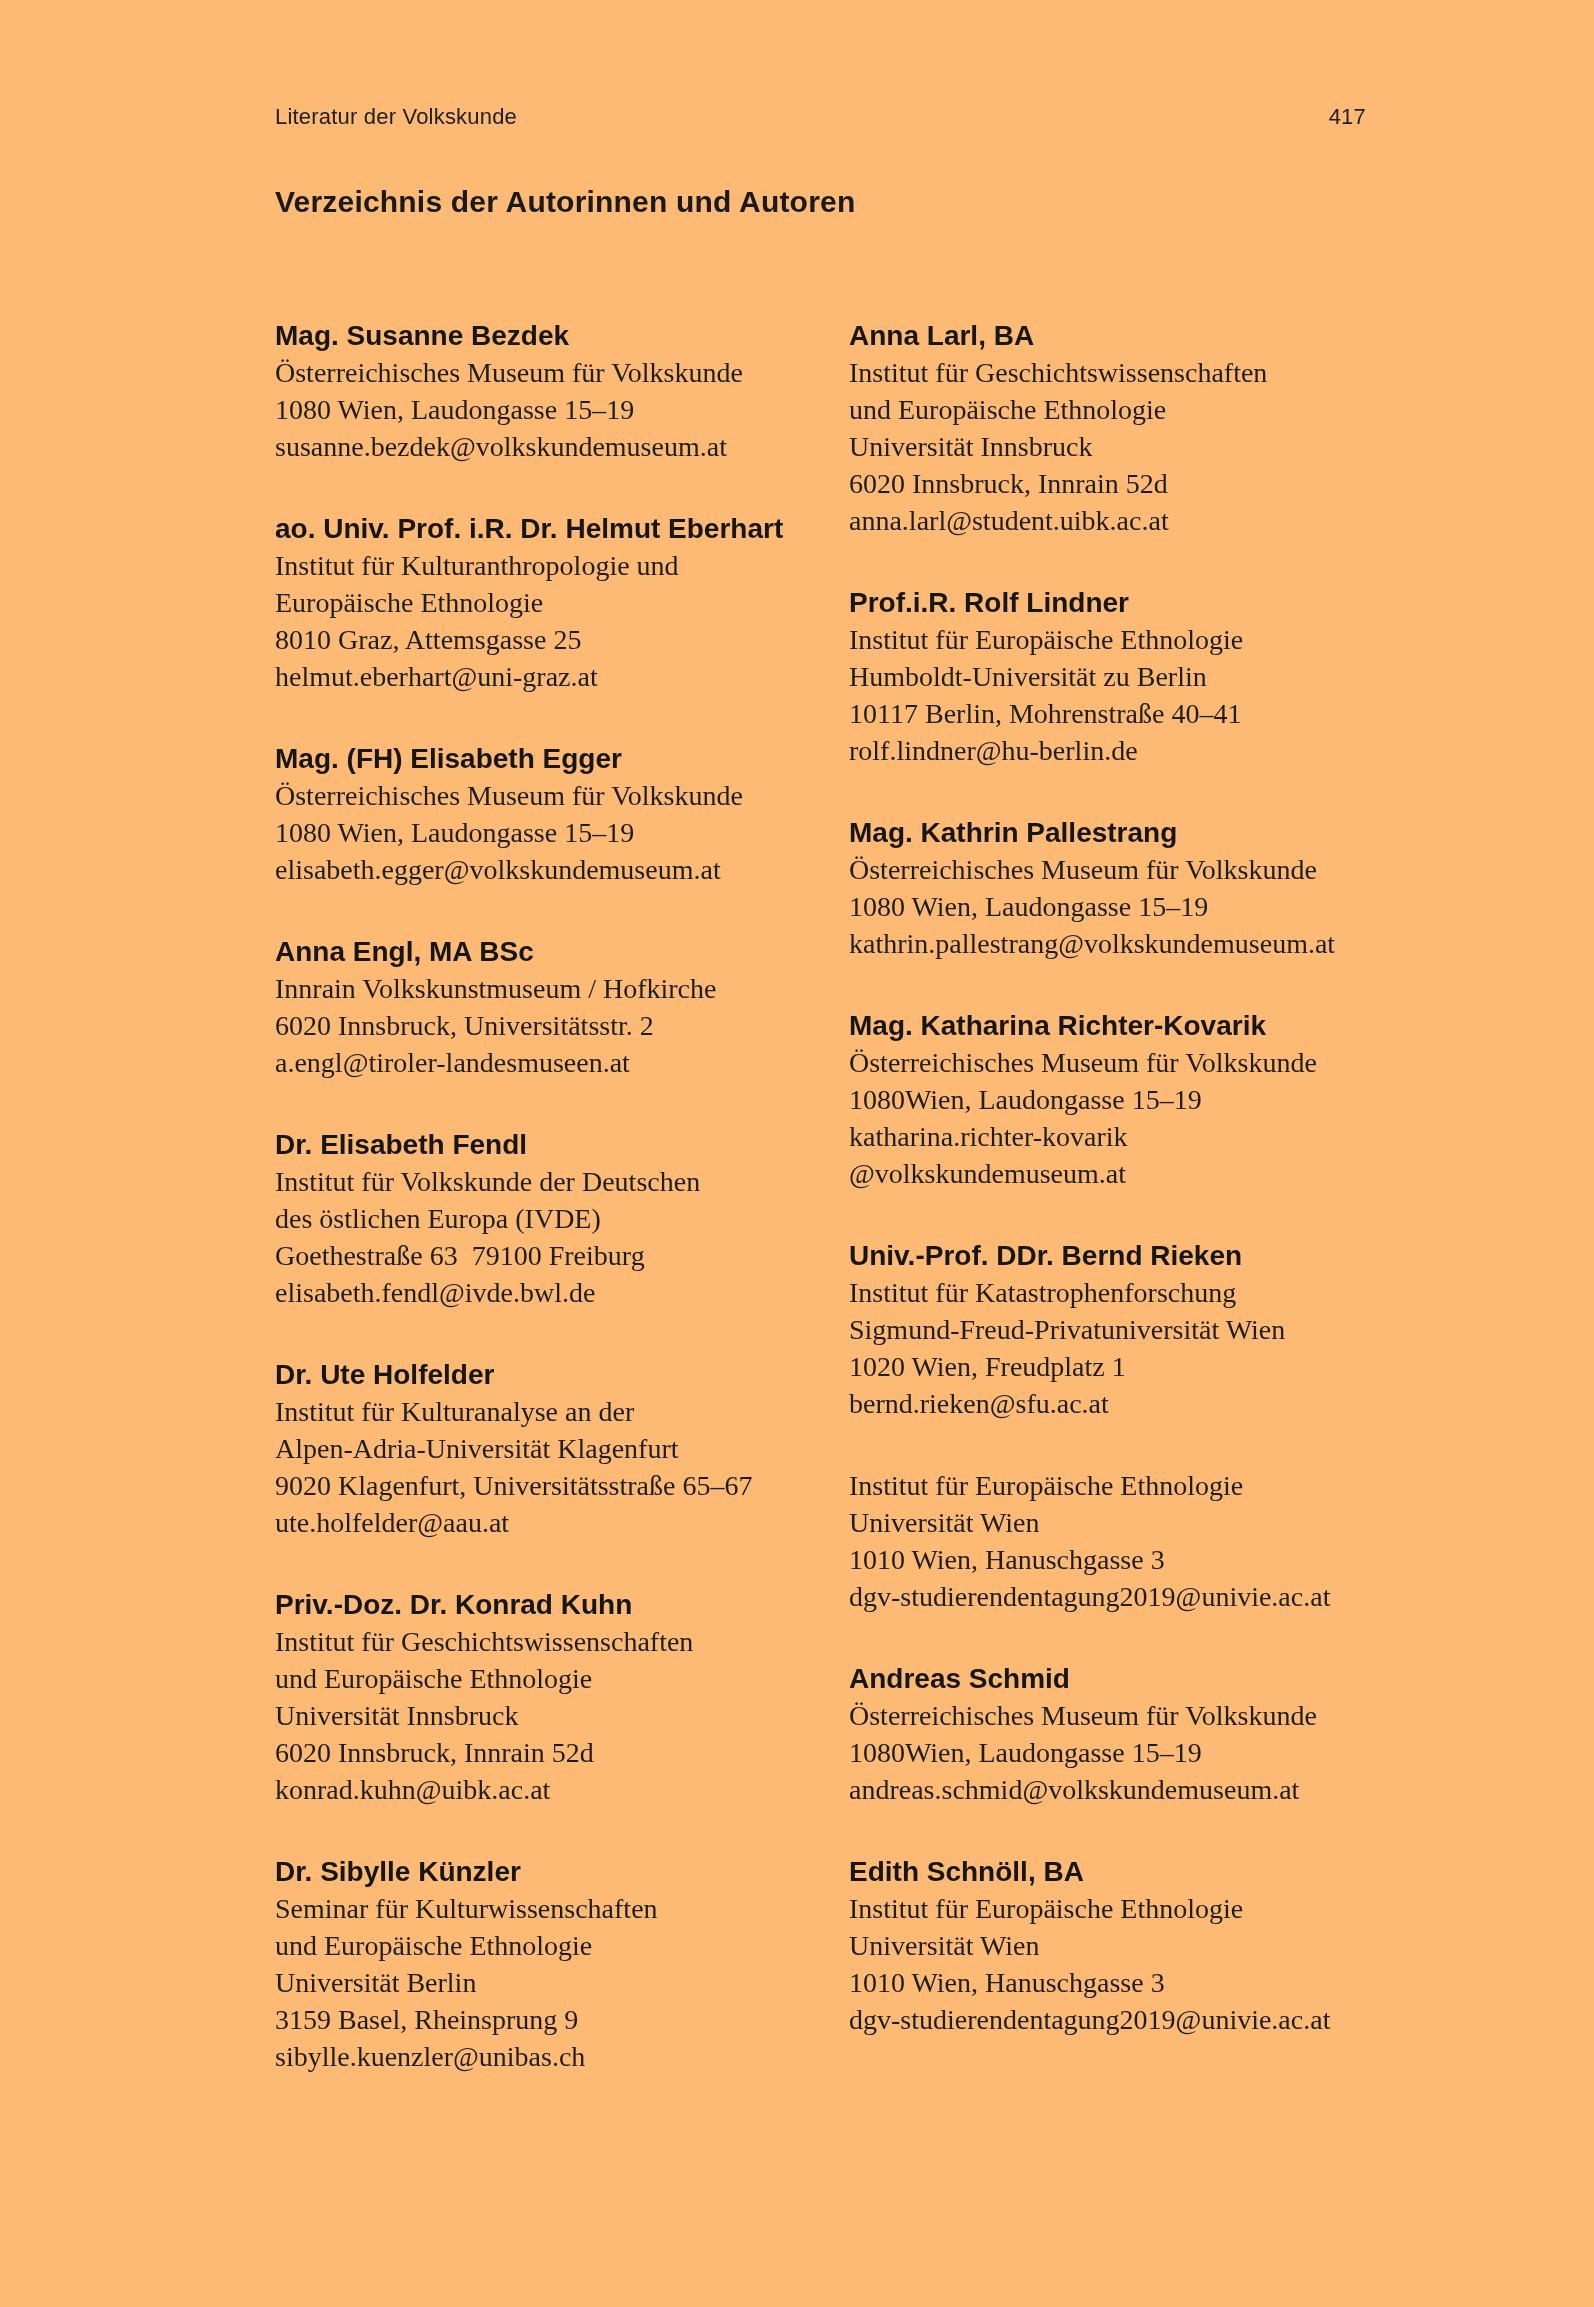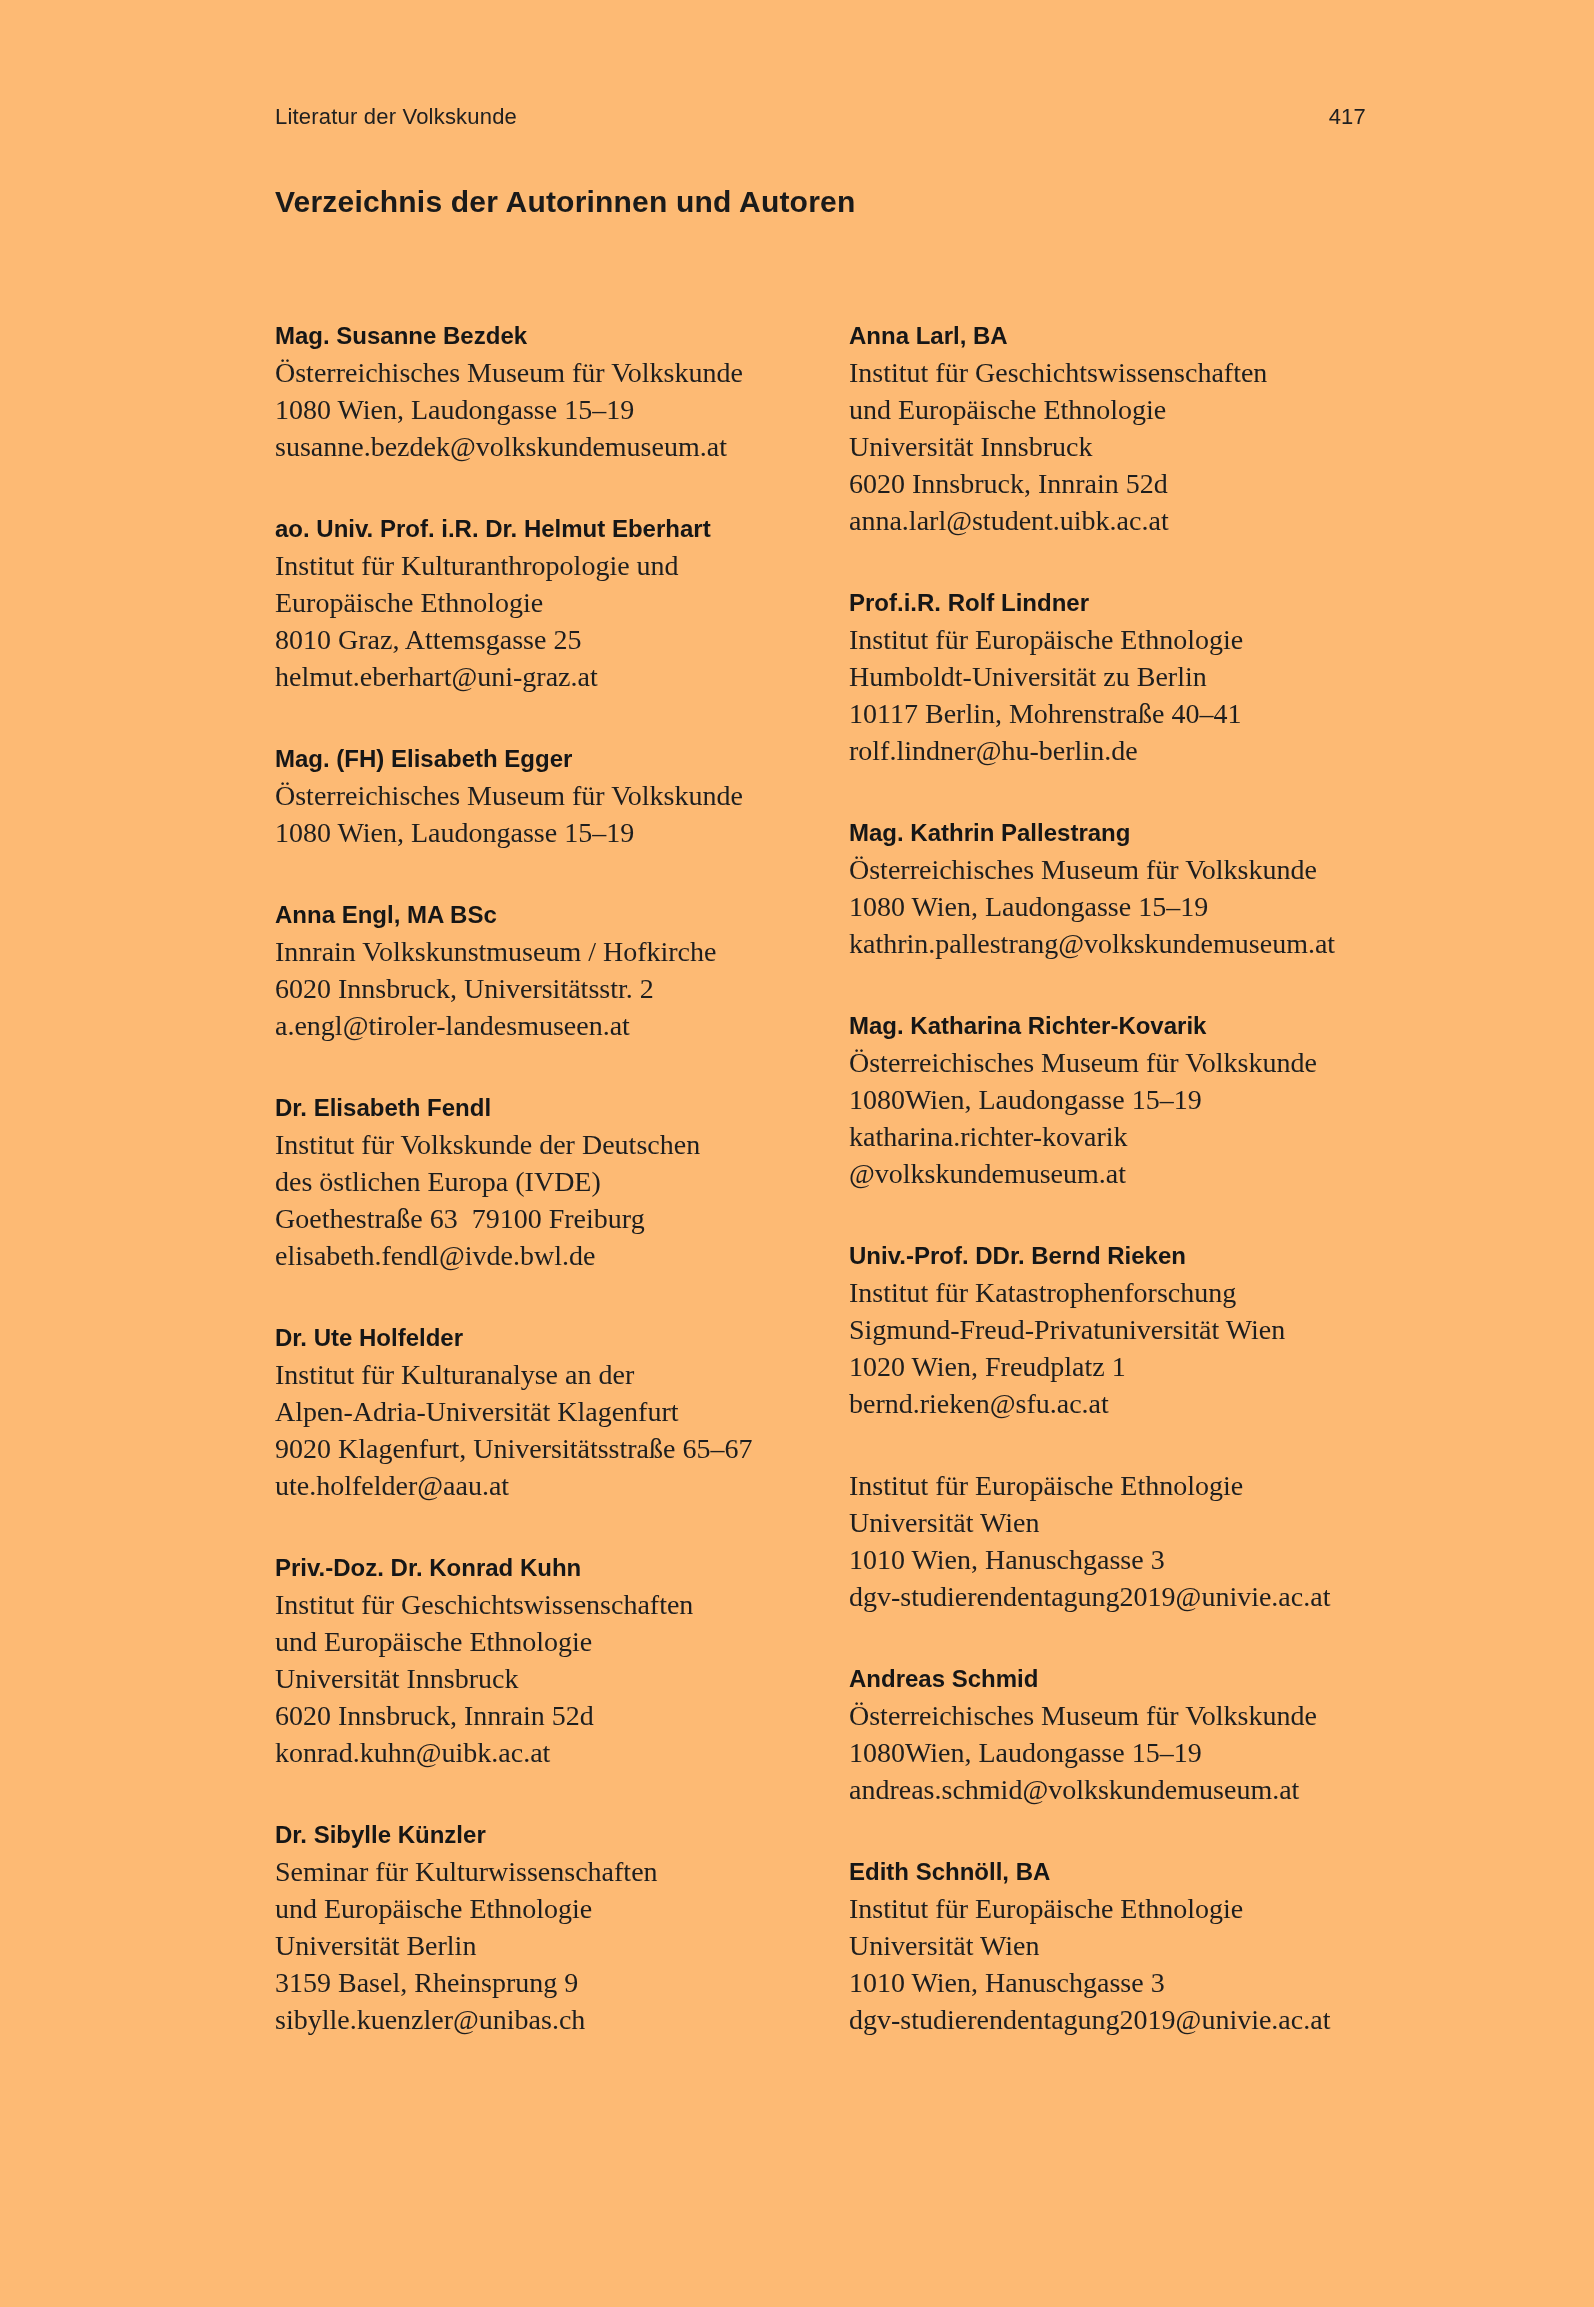--- a/index.html
+++ b/index.html
@@ -42,21 +42,21 @@
     right:191px;
     display:grid;
     grid-template-columns:574px 1fr;
   }
   .entry{
     margin-bottom:45px;
   }
   .entry .name{
     font-family:"Liberation Sans", sans-serif;
     font-weight:bold;
-    font-size:24px;
+    font-size:28px;
     line-height:37px;
     color:#161616;
   }
   .entry .line{
     font-family:"Liberation Serif", serif;
     font-size:28px;
     line-height:37px;
     white-space:pre-wrap;
     color:#1e1e1e;
   }
@@ -85,20 +85,21 @@
           <div class="name">ao. Univ. Prof. i.R. Dr. Helmut Eberhart</div>
           <div class="line">Institut für Kulturanthropologie und</div>
           <div class="line">Europäische Ethnologie</div>
           <div class="line">8010 Graz, Attemsgasse 25</div>
           <div class="line">helmut.eberhart@uni-graz.at</div>
         </div>
         <div class="entry">
           <div class="name">Mag. (FH) Elisabeth Egger</div>
           <div class="line">Österreichisches Museum für Volkskunde</div>
           <div class="line">1080 Wien, Laudongasse 15–19</div>
+          <div class="line">elisabeth.egger@volkskundemuseum.at</div>
         </div>
         <div class="entry">
           <div class="name">Anna Engl, MA BSc</div>
           <div class="line">Innrain Volkskunstmuseum / Hofkirche</div>
           <div class="line">6020 Innsbruck, Universitätsstr. 2</div>
           <div class="line">a.engl@tiroler-landesmuseen.at</div>
         </div>
         <div class="entry">
           <div class="name">Dr. Elisabeth Fendl</div>
           <div class="line">Institut für Volkskunde der Deutschen</div>

